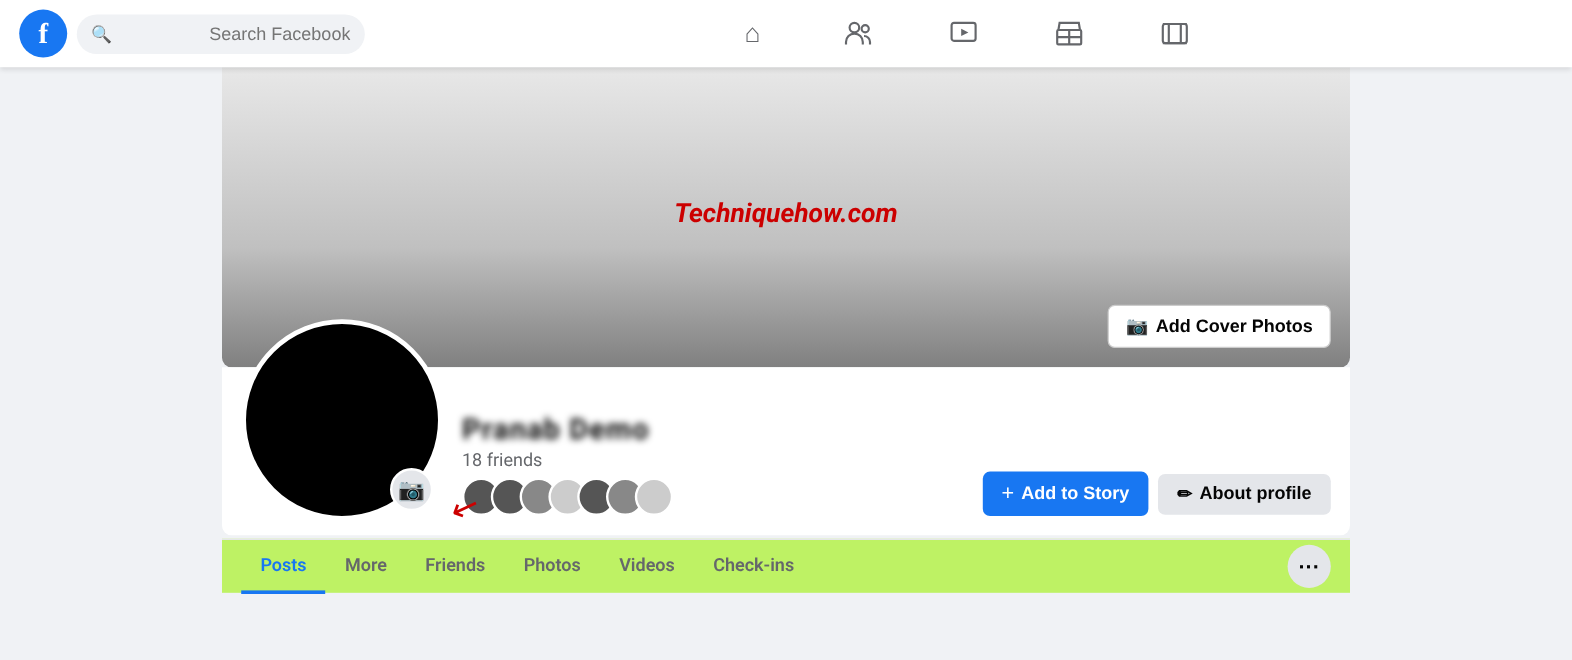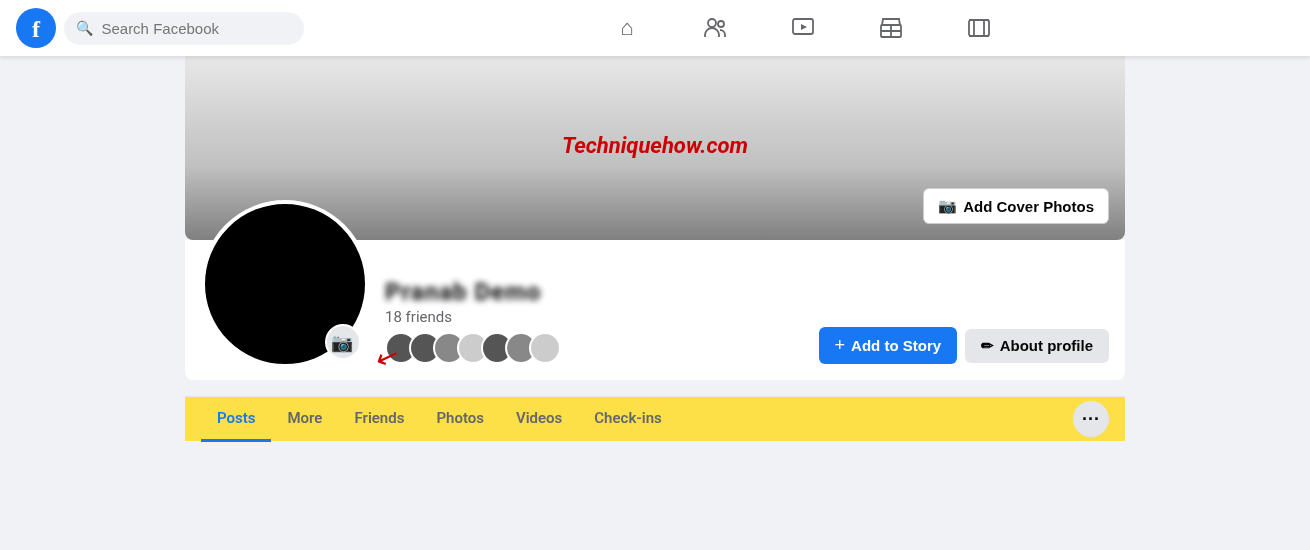--- a/index.html
+++ b/index.html
@@ -52,20 +52,21 @@
       color: #65676b;
       font-size: 14px;
     }
     .search-input {
       background: transparent;
       border: none;
       outline: none;
       font-size: 15px;
       color: #be185d;
       width: 100%;
+      text-align: right;
     }
     .nav-icons {
       flex: 1;
       display: flex;
       align-items: center;
       justify-content: center;
       gap: 40px;
     }
     .nav-icon-btn {
       width: 48px; height: 48px;
@@ -81,21 +82,21 @@
     
     .main-content {
       margin-top: 56px;
       background: #f0f2f5;
     }
 
     
     .cover-area {
       position: relative;
       background: #e4e6ea;
-      height: 184px;
+      height: 250px;
       margin: 0 auto;
       max-width: 940px;
       background: linear-gradient(to bottom, #e8e8e8 0%, #c0c0c0 60%, #808080 100%);
       border-radius: 0 0 8px 8px;
     }
     .watermark {
       position: absolute;
       top: 50%;
       left: 50%;
       transform: translate(-50%, -60%);
@@ -223,22 +224,22 @@
       font-weight: 600;
       cursor: pointer;
       display: flex;
       align-items: center;
       gap: 6px;
     }
 
     
     .profile-tabs {
       max-width: 940px;
-      margin: 16px auto;
-      background: #fde047;
+      margin: 3px auto;
+      background: #bef264;
       border-top: 1px solid #e4e6ea;
       display: flex;
       align-items: center;
       padding: 0 16px;
       position: relative;
     }
     .tab-item {
       padding: 12px 16px;
       font-size: 15px;
       font-weight: 600;

